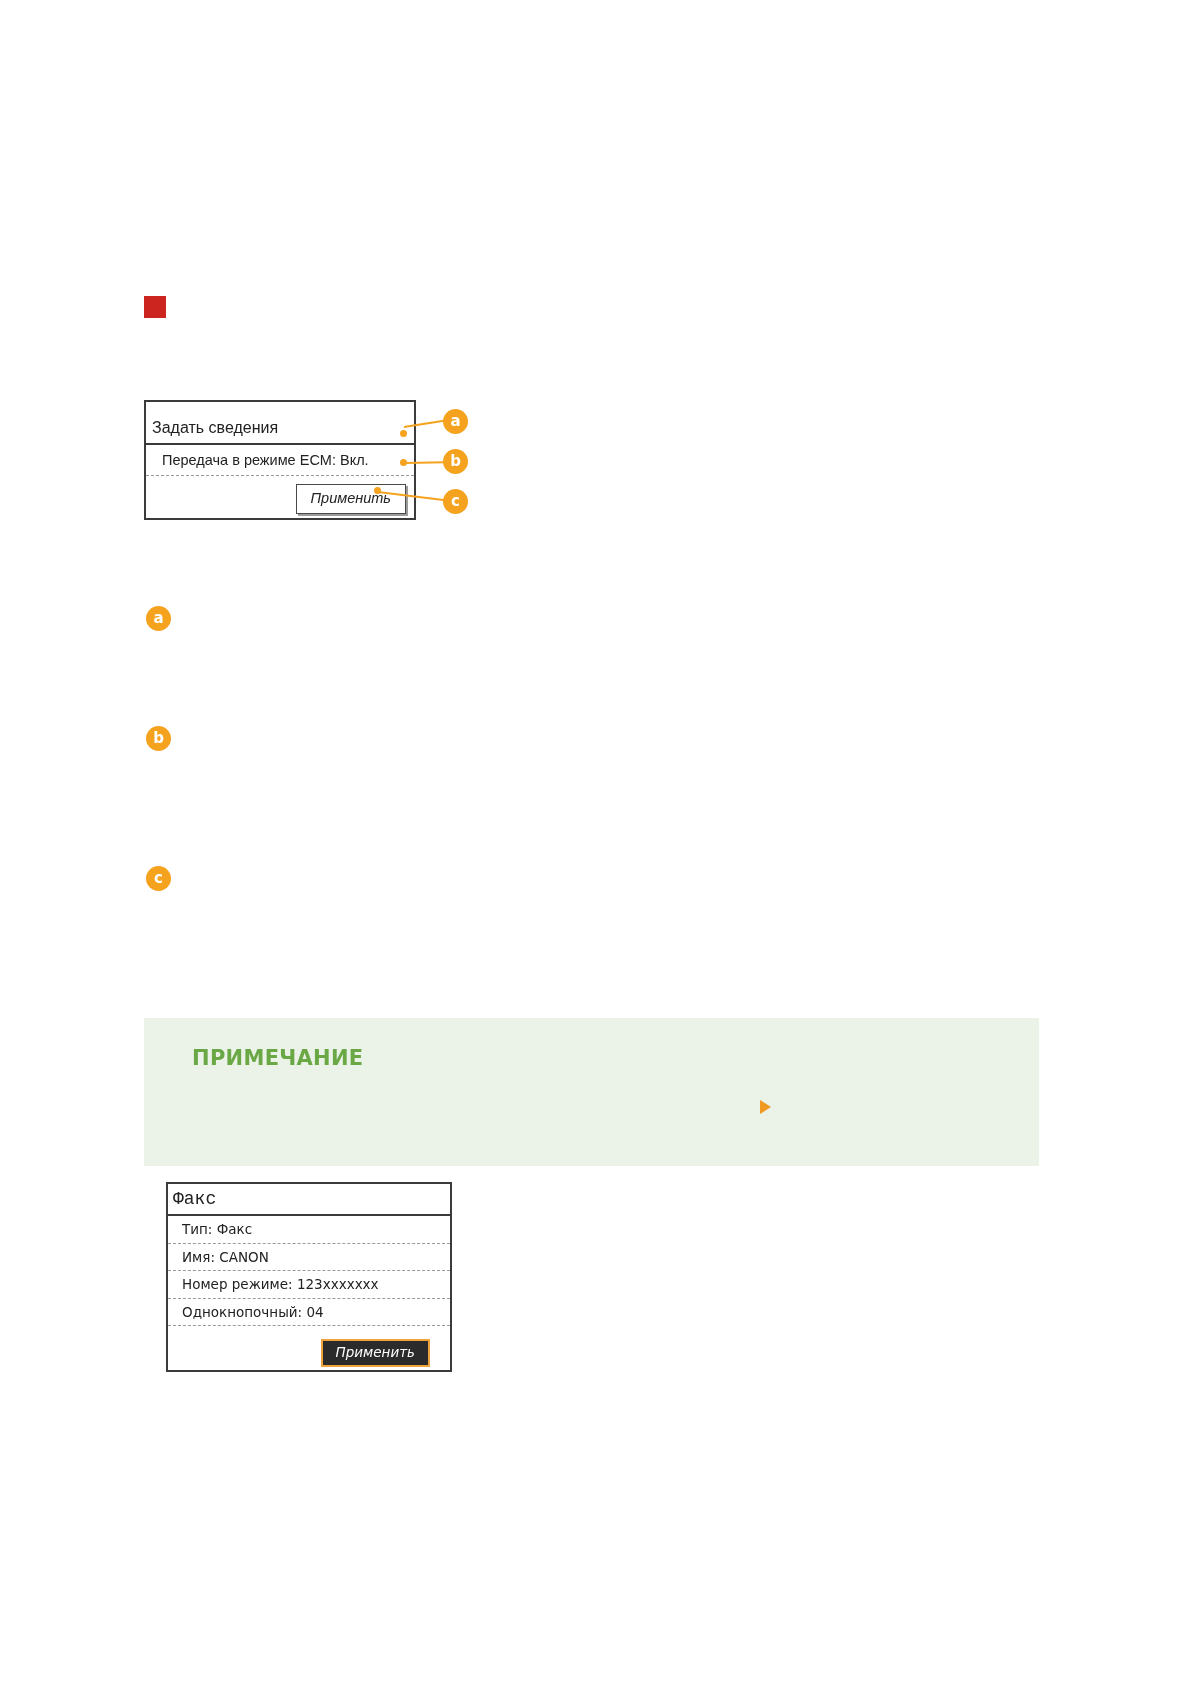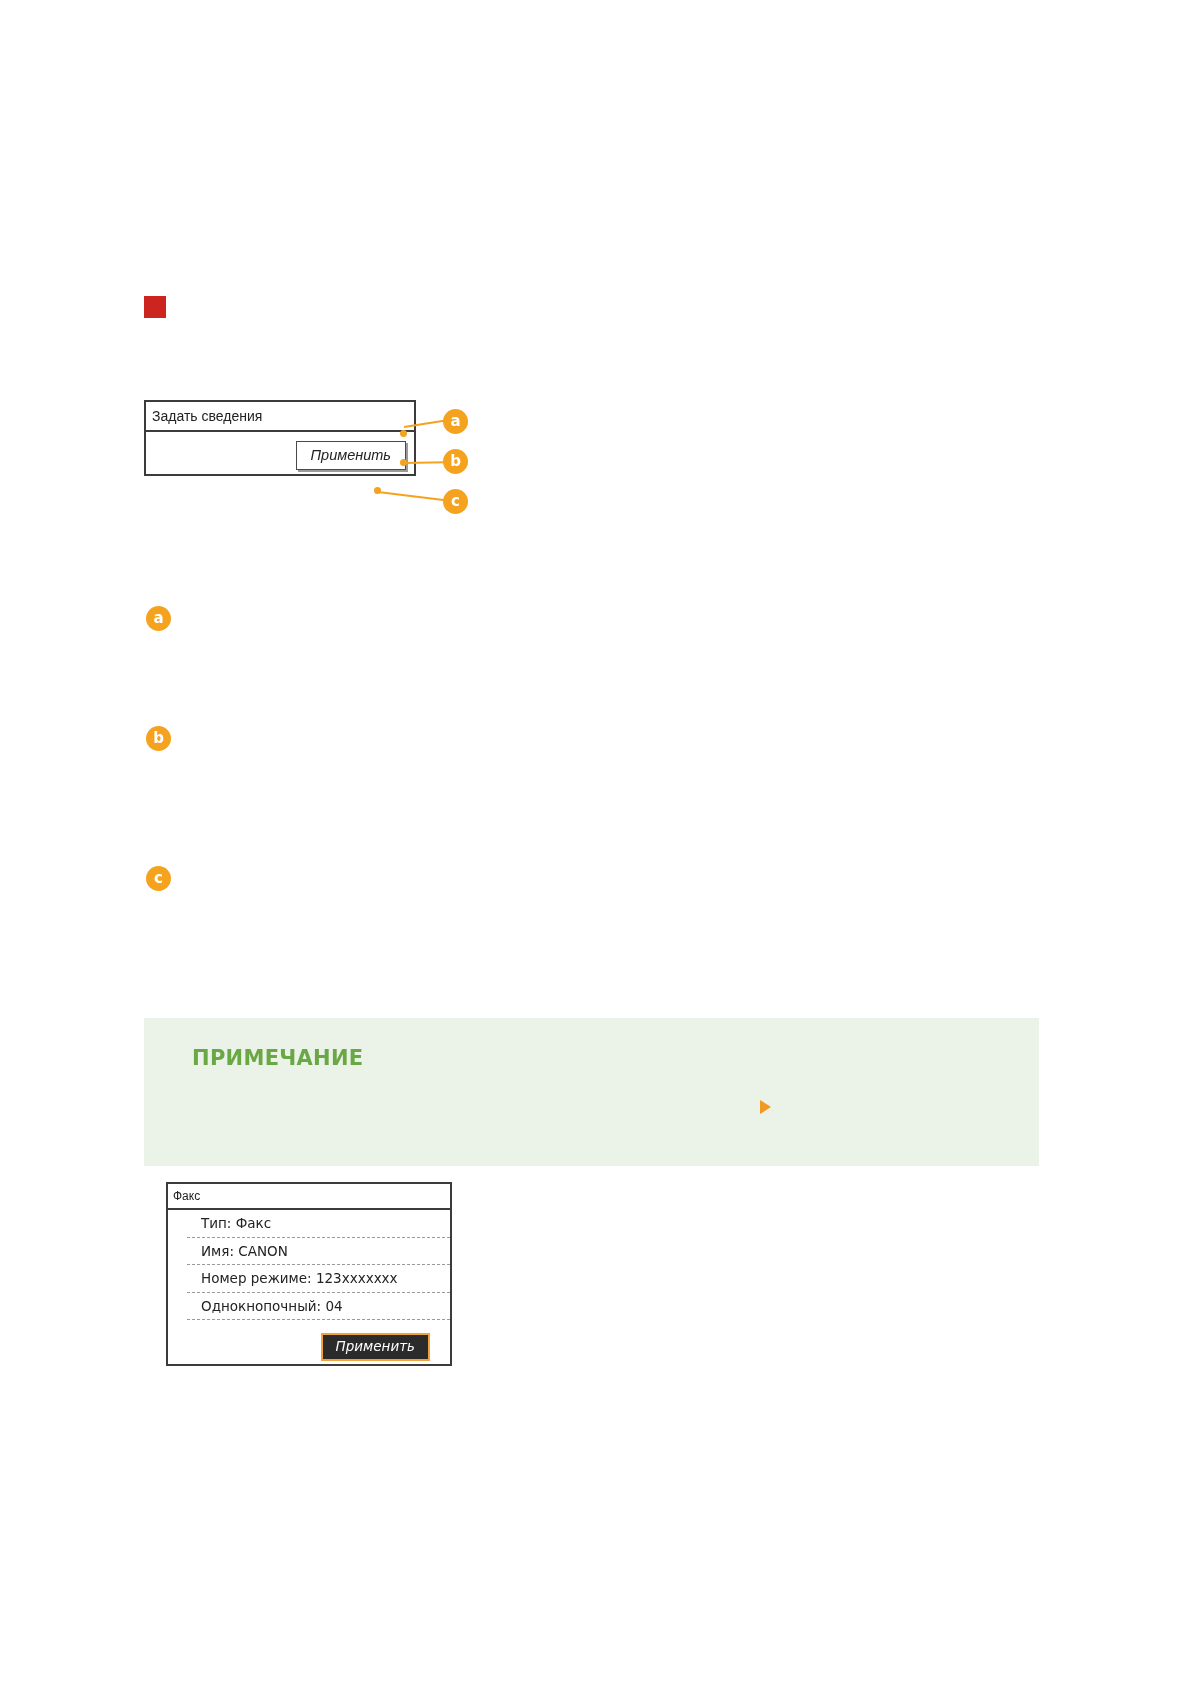--- a/index.html
+++ b/index.html
@@ -27,23 +27,23 @@
   }
 
   
   .device-panel {
     position: absolute;
     background: #ffffff;
     border: 2px solid #3b3b3b;
     box-sizing: border-box;
   }
   .device-panel .panel-title {
-    font-size: 14px;
+    font-size: 16px;
     line-height: 1;
-    padding: 7px 0 7px 6px;
+    padding: 18px 0 7px 6px;
     border-bottom: 2px solid #3b3b3b;
     color: #222;
     white-space: nowrap;
   }
   .device-panel .panel-body {
     padding: 0;
   }
   .device-row {
     font-size: 14.5px;
     line-height: 1;
@@ -81,29 +81,28 @@
   }
 
   
   #panel-fax {
     left: 166px;
     top: 1182px;
     width: 286px;
     font-family: "DejaVu Sans", sans-serif;
   }
   #panel-fax .panel-title {
-    font-family: Liberation Sans, sans-serif;
-    font-size: 12px;
+    font-family: Liberation Mono, monospace;
+    font-size: 18px;
     padding: 6px 0 6px 5px;
   }
   #panel-fax .device-row {
     font-family: "DejaVu Sans", sans-serif;
     font-size: 13.5px;
     padding: 7px 4px 6px 14px;
-    margin-left: 19px;
   }
   #panel-fax .panel-footer { height: 44px; }
   #panel-fax .apply-btn {
     right: 20px;
     bottom: 3px;
     background: #2b2b2b;
     color: #ffffff;
     border: 2px solid #f0a33c;
     box-shadow: none;
     font-family: "DejaVu Sans", sans-serif;
@@ -174,20 +173,21 @@
   }
 </style>
 </head>
 <body>
 
 <div class="section-marker"></div>
 
 <div class="device-panel" id="panel-setting-details">
   <div class="panel-title">Задать сведения</div>
   <div class="panel-body">
+    <div class="device-row">Передача в режиме ECM: Вкл.</div>
     <div class="panel-footer">
       <div class="apply-btn">Применить</div>
     </div>
   </div>
 </div>
 
 <div class="leader-dot" style="left:400px; top:430px;"></div>
 <div class="leader" style="left:404px; top:426px; width:42px; transform: rotate(-9deg);"></div>
 <div class="callout" style="left:443px; top:409px;">a</div>
 

